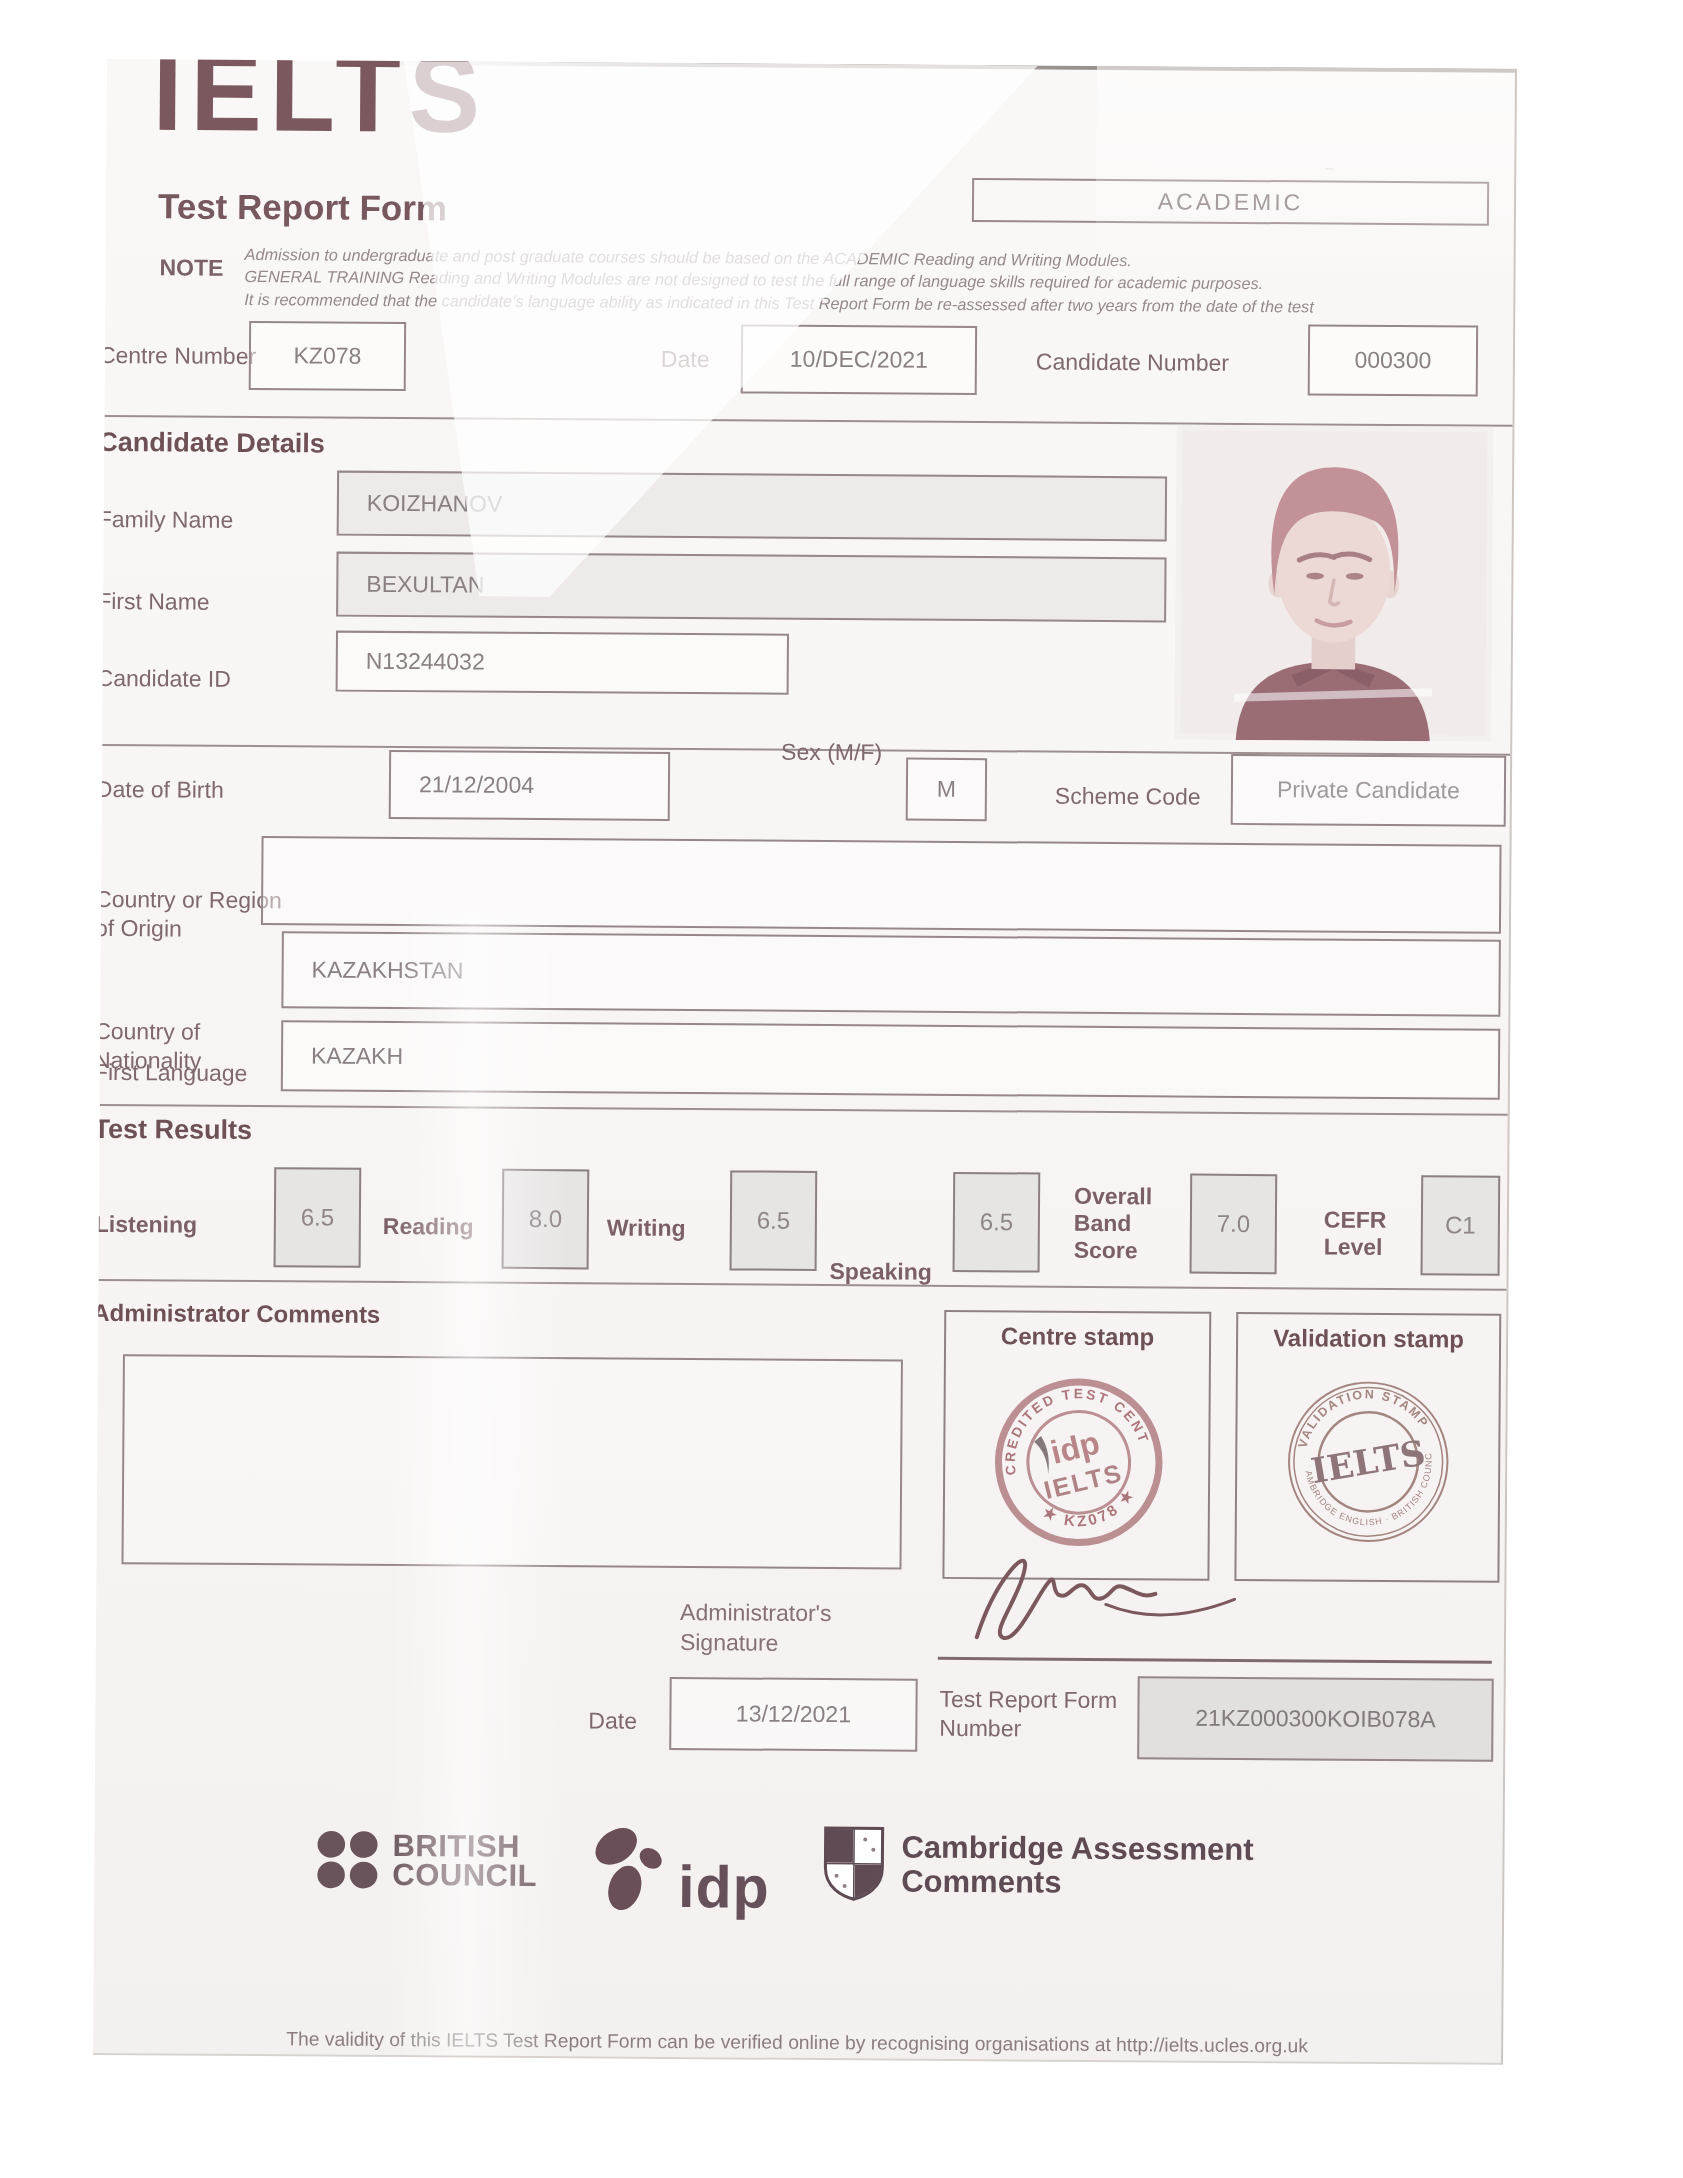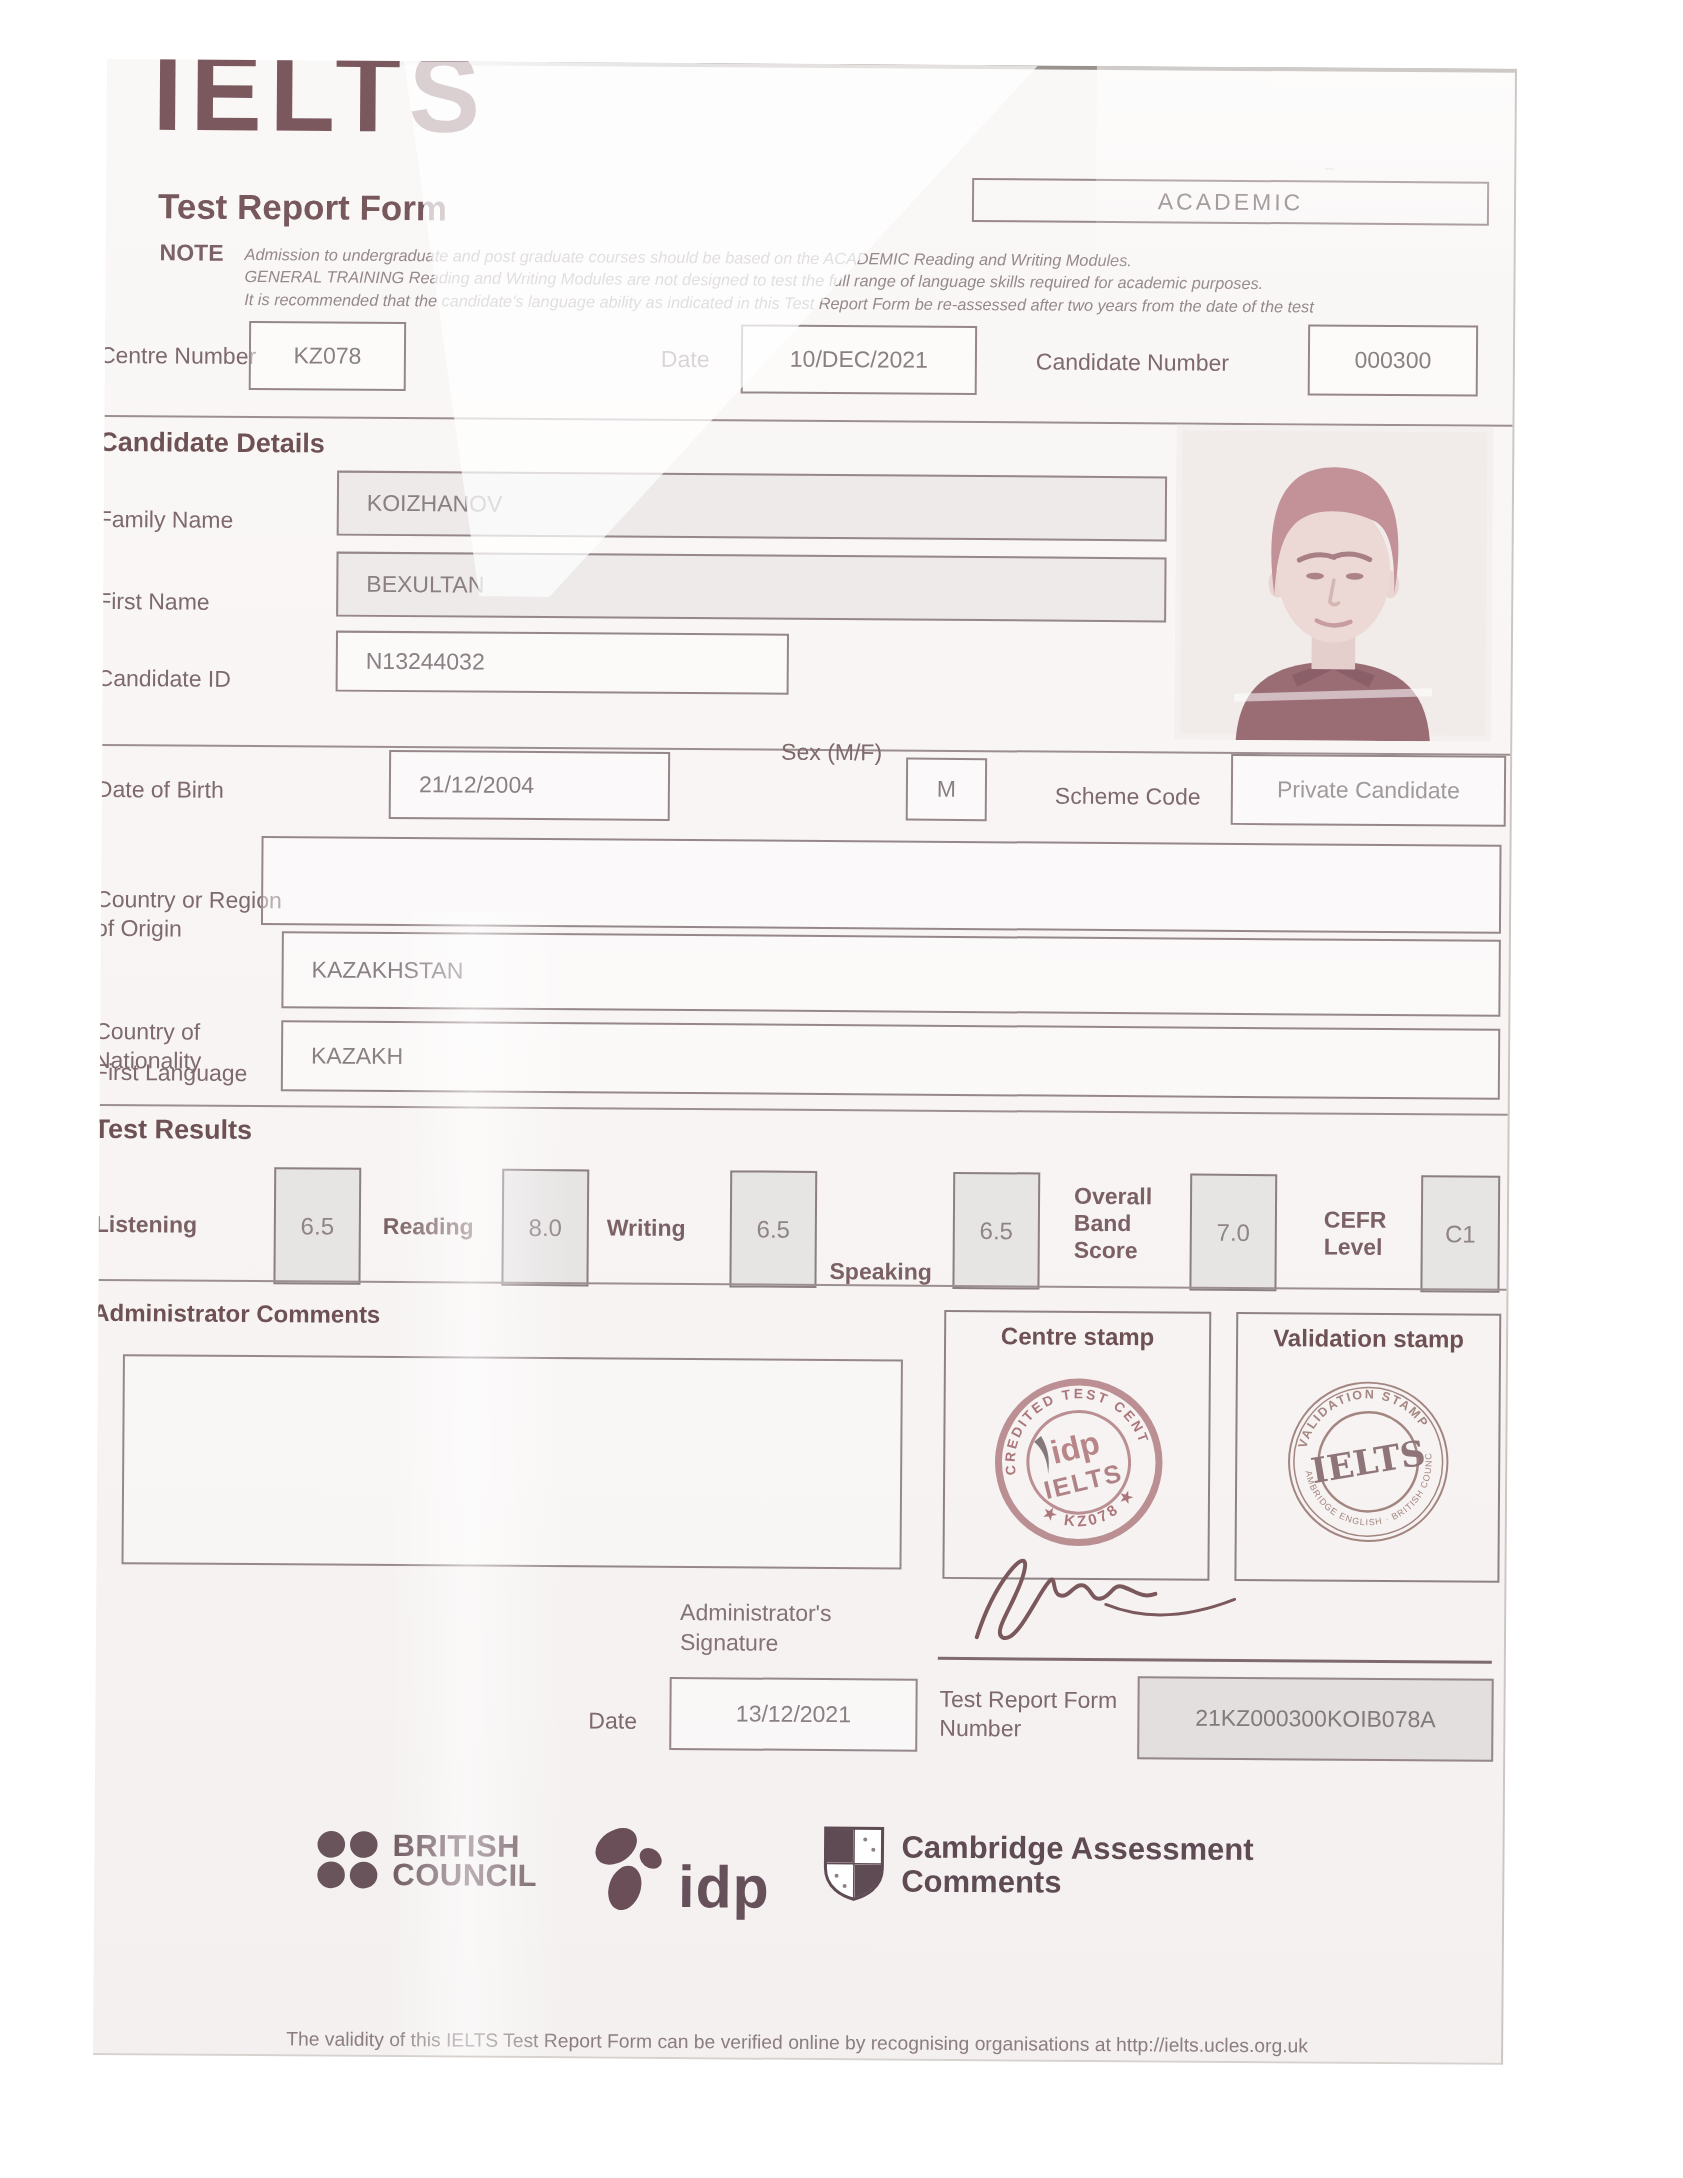--- a/index.html
+++ b/index.html
@@ -19,40 +19,40 @@
   .ielts-logo {
     position:absolute; left:46px; top:-30px; font-size:107px; font-weight:900;
     letter-spacing:8px; color:#7b585e; transform:scaleY(1.04);
   }
   .trf-title { position:absolute; left:52px; top:127px; font-size:35px; font-weight:bold; color:#77585c; }
   .academic-box {
     position:absolute; left:866px; top:113px; width:517px; height:44px;
     border:2px solid #9a8b8b; display:flex; align-items:center; justify-content:center;
     color:#8d8184; font-size:23px; letter-spacing:3px;
   }
-  .note-label { position:absolute; left:54px; top:180px; font-size:23px; font-weight:bold; color:#7a6266; }
+  .note-label { position:absolute; left:54px; top:195px; font-size:23px; font-weight:bold; color:#7a6266; }
   .note-lines { position:absolute; left:139px; top:183px; width:1228px; }
   .note-line { font-style:italic; font-size:16.3px; line-height:1.38; color:#96898c; }
 
   .lbl { position:absolute; font-size:23px; color:#7e696d; white-space:nowrap; }
   .lbl2 { position:absolute; font-size:23px; color:#7e696d; line-height:1.25; }
   .box {
     position:absolute; border:2px solid #95878a; display:flex; align-items:center;
     font-size:23px; color:#8a8083; background:rgba(255,255,255,0.45); padding-left:28px;
   }
   .box.center { justify-content:center; padding-left:0; }
   .box.shaded { background:#edeae9; }
   .box.gray { background:#e2dfde; }
   .hr { position:absolute; left:0; width:1410px; height:2px; background:#9c8f8f; }
   .h2 { position:absolute; font-size:27px; font-weight:bold; color:#6e5154; white-space:nowrap; }
 
   .score-lbl { position:absolute; font-size:23px; font-weight:bold; color:#7b6165; }
   .score-lbl.multi { line-height:1.18; white-space:normal; }
   .score-box {
-    position:absolute; width:87px; height:117px; top:1107px;
+    position:absolute; width:87px; height:100px; top:1107px;
     background:#e7e4e4; border:2px solid #8c8082; display:flex; align-items:center; justify-content:center;
     font-size:24px; color:#8f8588;
   }
 
   .stamp-frame { position:absolute; top:1245px; width:267px; height:269px; border:2px solid #8f8285; }
   .stamp-title { position:absolute; top:10px; left:0; right:0; text-align:center; font-size:24px; font-weight:bold; color:#6e5154; }
   .stamp-svg { position:absolute; left:32px; top:48px; }
 
   .sig-lbl { position:absolute; font-size:23px; color:#857276; line-height:1.3;margin-top:16px; }
   .sig-line { position:absolute; left:842px; top:1592px; width:554px; height:3px; background:#7d6a6e; }

